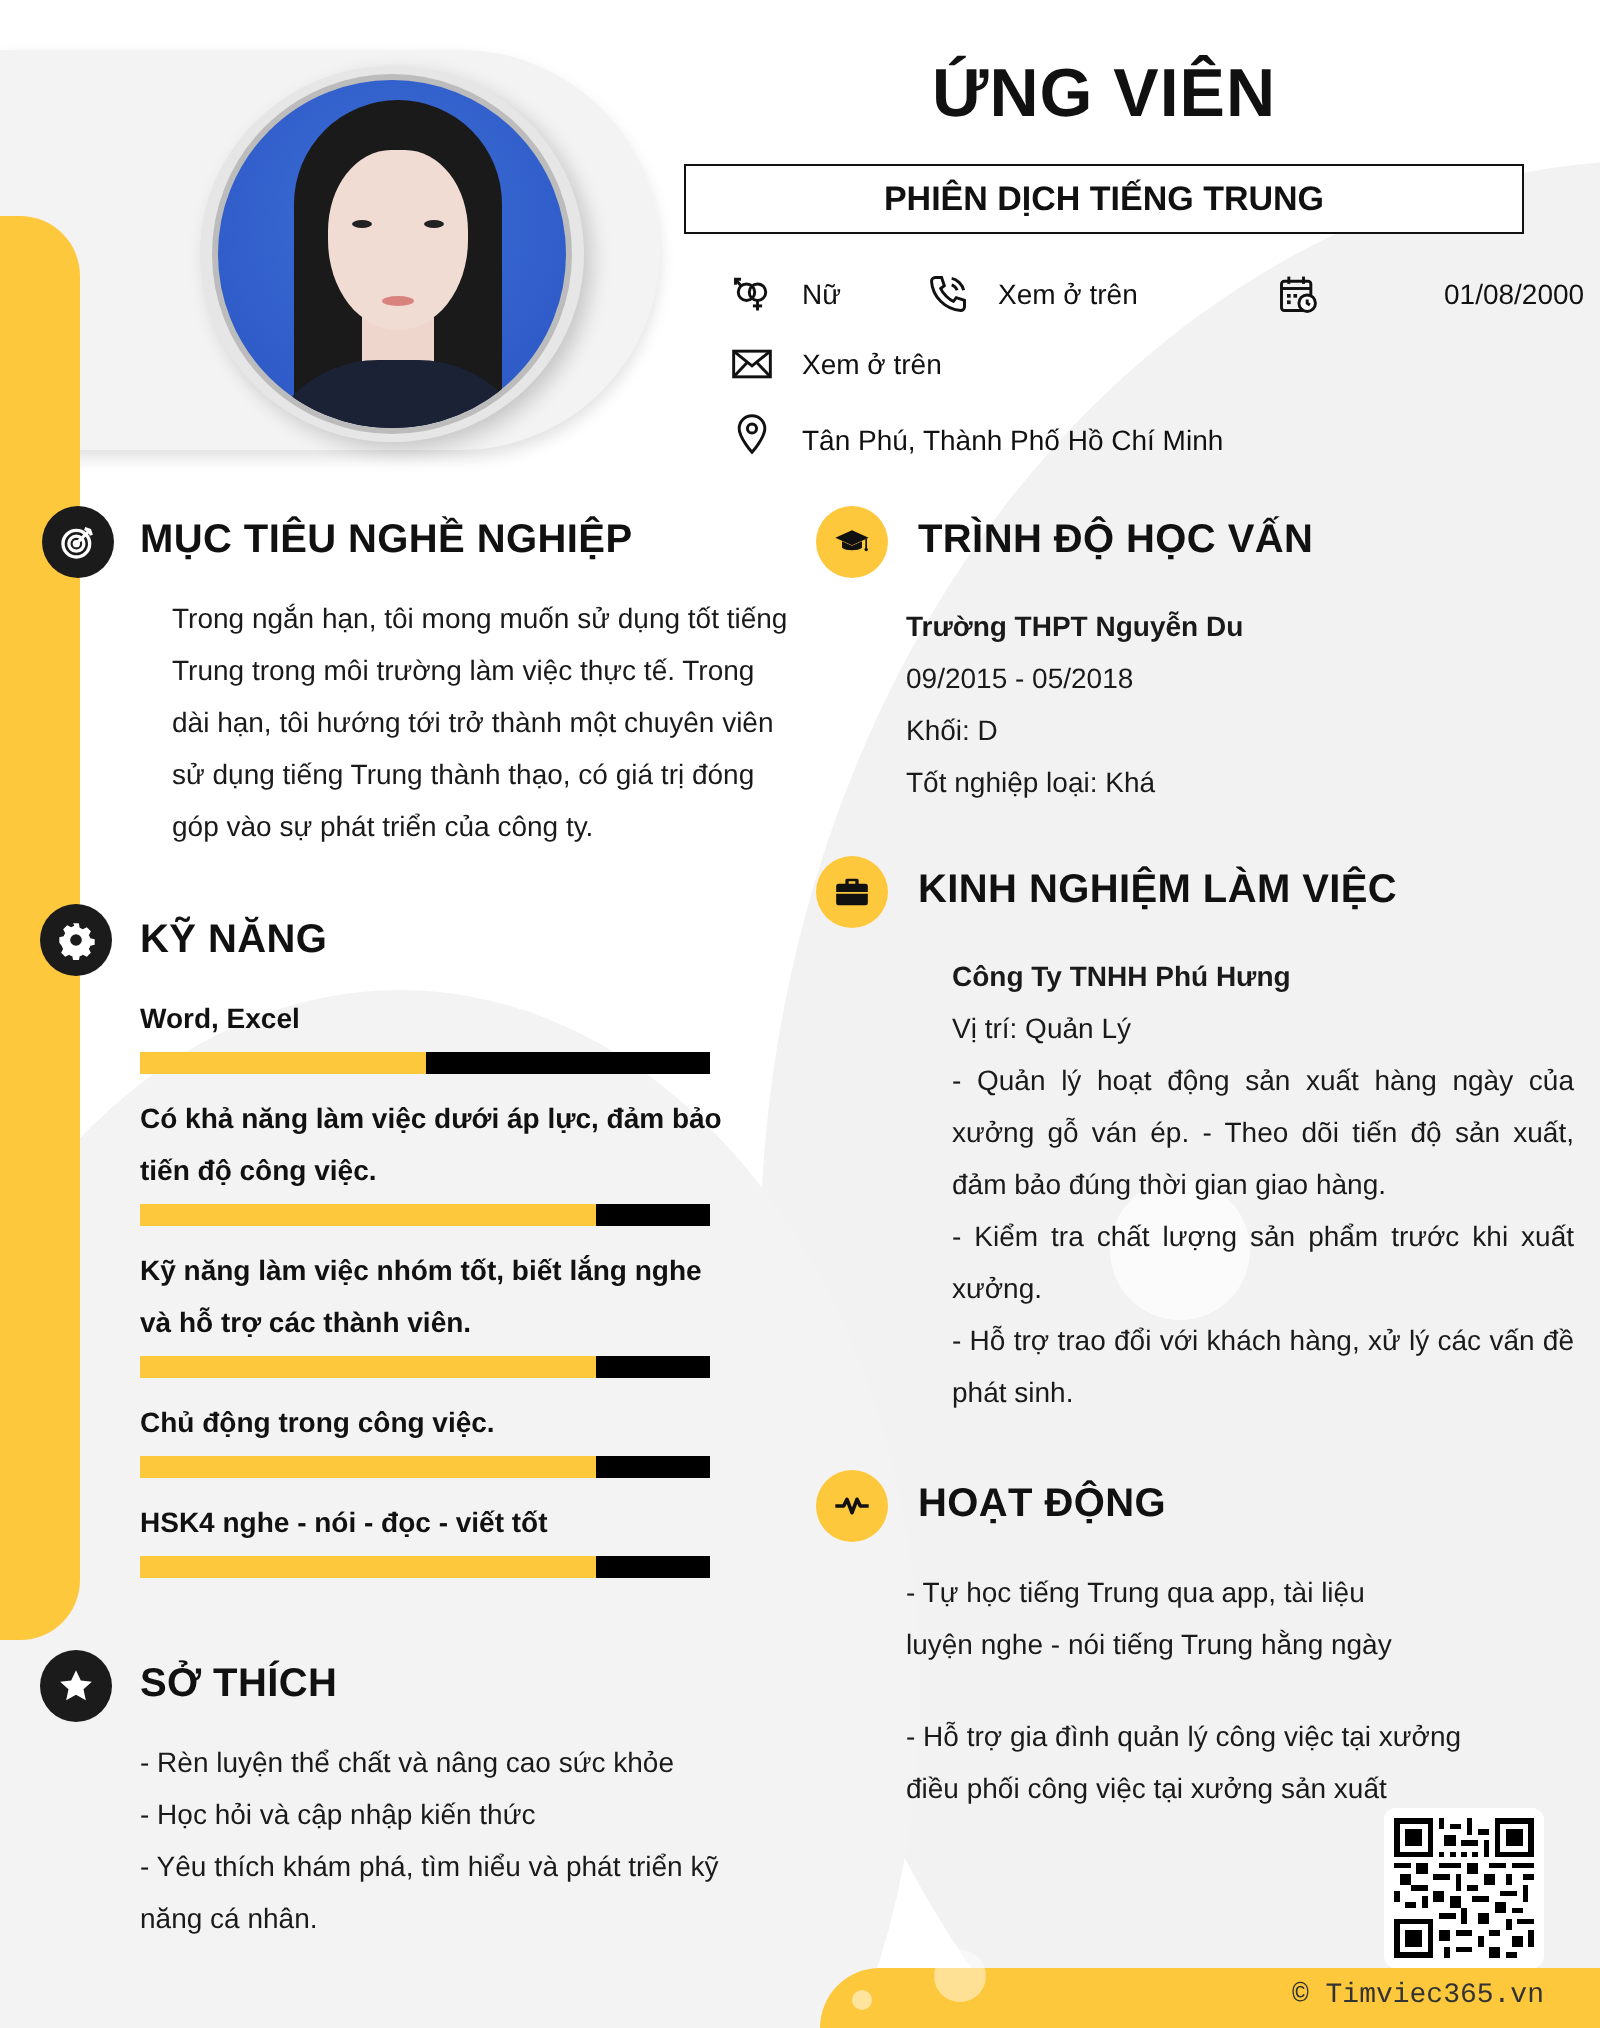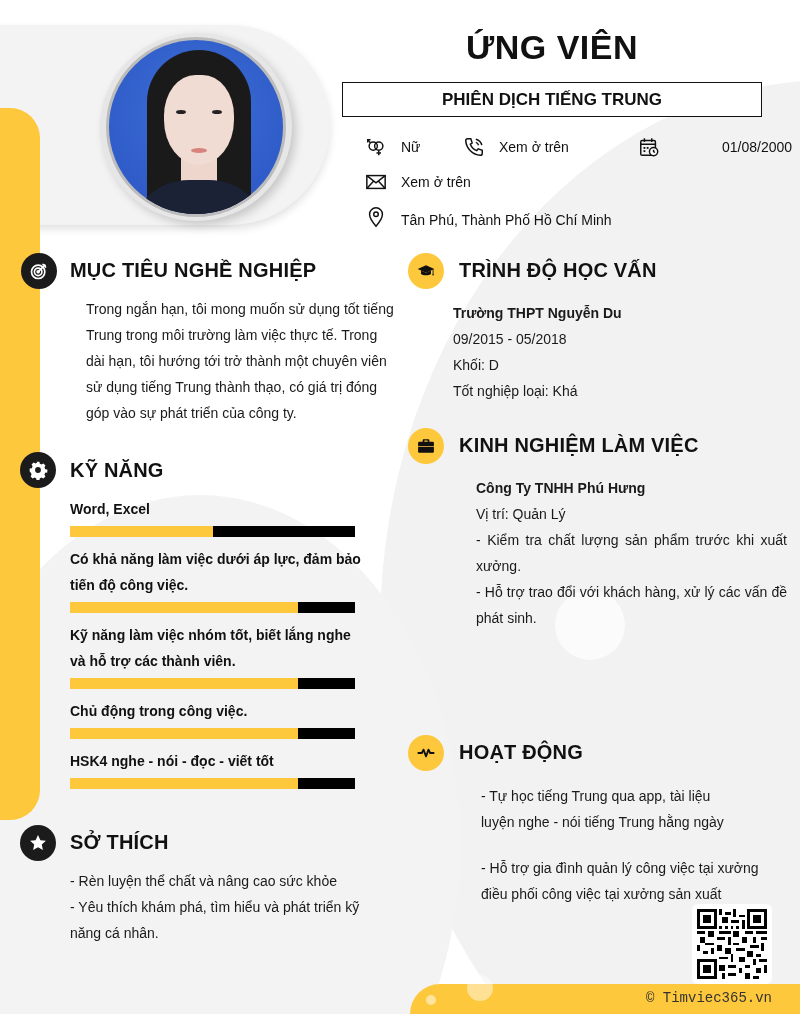--- a/index.html
+++ b/index.html
@@ -199,20 +199,21 @@
 </div>
 
 <div class="sec-icon dark" style="left:20px; top:825px;">
   <svg viewBox="0 0 24 24" fill="#fff">
       <path d="M12 2.5l2.9 6.2 6.6.7-5 4.5 1.4 6.6L12 17.2l-5.9 3.3 1.4-6.6-5-4.5 6.6-.7z"></path>
     </svg>
 </div>
 <div class="sec-title" style="left:70px; top:831px;">SỞ THÍCH</div>
 <div class="para" style="left:70px; top:868px; width:320px;">
   <div>- Rèn luyện thể chất và nâng cao sức khỏe</div>
+  <div>- Học hỏi và cập nhập kiến thức</div>
   <div>- Yêu thích khám phá, tìm hiểu và phát triển kỹ</div>
   <div>năng cá nhân.</div>
 </div>
 
 <div class="sec-icon yellow" style="left:408px; top:253px;">
   <svg viewBox="0 0 24 24" fill="#111">
       <path d="M12 5 L22 9.5 L12 14 L2 9.5 Z"></path>
       <path d="M6 11.5 L6 15.5 C8 17.5 16 17.5 18 15.5 L18 11.5 L12 14.2 Z"></path>
       <line x1="20.5" y1="10" x2="20.5" y2="16" stroke="#111" stroke-width="1"></line>
       <circle cx="20.5" cy="16.5" r="1"></circle>
@@ -229,31 +230,32 @@
 <div class="sec-icon yellow" style="left:408px; top:428px;">
   <svg viewBox="0 0 24 24" fill="#111">
       <path d="M9 4h6a1 1 0 0 1 1 1v2h4a1.5 1.5 0 0 1 1.5 1.5V12H2.5V8.5A1.5 1.5 0 0 1 4 7h4V5a1 1 0 0 1 1-1zm1 1.5V7h4V5.5z"></path>
       <path d="M2.5 13h19v5.5A1.5 1.5 0 0 1 20 20H4a1.5 1.5 0 0 1-1.5-1.5z"></path>
     </svg>
 </div>
 <div class="sec-title" style="left:459px; top:434px;">KINH NGHIỆM LÀM VIỆC</div>
 <div class="para justify" style="left:453px; top:475px; width:311px;margin-left:23px;">
   <div class="bold">Công Ty TNHH Phú Hưng</div>
   <div>Vị trí: Quản Lý</div>
+  <div>- Quản lý hoạt động sản xuất hàng ngày của xưởng gỗ ván ép. - Theo dõi tiến độ sản xuất, đảm bảo đúng thời gian giao hàng.</div>
   <div>- Kiểm tra chất lượng sản phẩm trước khi xuất xưởng.</div>
   <div>- Hỗ trợ trao đổi với khách hàng, xử lý các vấn đề phát sinh.</div>
 </div>
 
 <div class="sec-icon yellow" style="left:408px; top:735px;">
   <svg viewBox="0 0 24 24" fill="none" stroke="#111" stroke-width="2.2" stroke-linejoin="round">
       <polyline points="2,12 7,12 9,8 12,16 15,8 17,12 22,12"></polyline>
     </svg>
 </div>
 <div class="sec-title" style="left:459px; top:741px;">HOẠT ĐỘNG</div>
-<div class="para" style="left:453px; top:783px; width:320px;margin-left:28px;">
+<div class="para" style="left:453px; top:783px; width:320px;">
   <div>- Tự học tiếng Trung qua app, tài liệu</div>
   <div>luyện nghe - nói tiếng Trung hằng ngày</div>
   <div style="height:20px"></div>
   <div>- Hỗ trợ gia đình quản lý công việc tại xưởng</div>
   <div>điều phối công việc tại xưởng sản xuất</div>
 </div>
 
 <div class="qr">
   <svg viewBox="0 0 25 25" shape-rendering="crispEdges">
     <rect width="25" height="25" fill="#fff"></rect>

